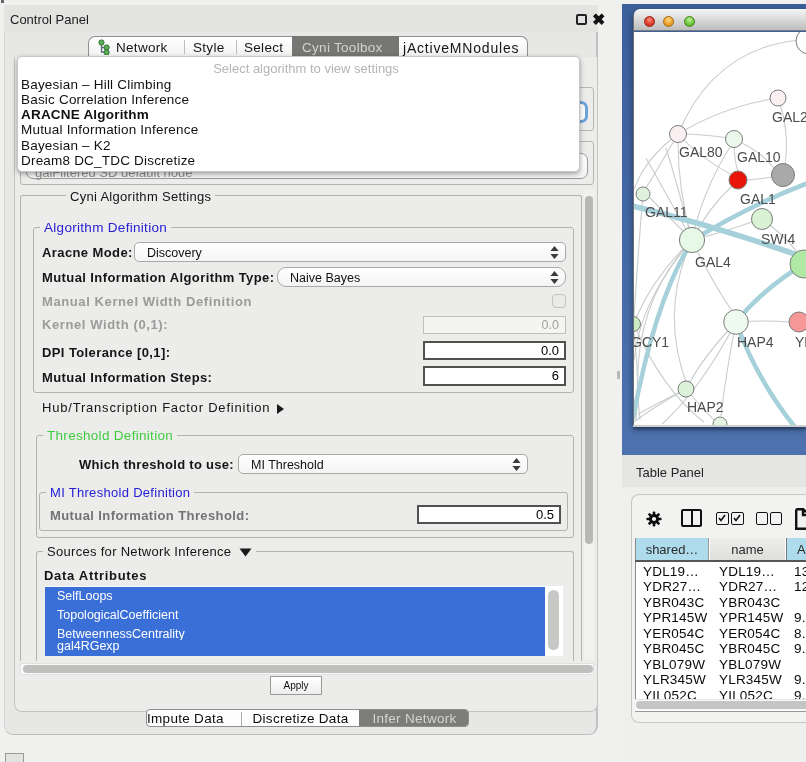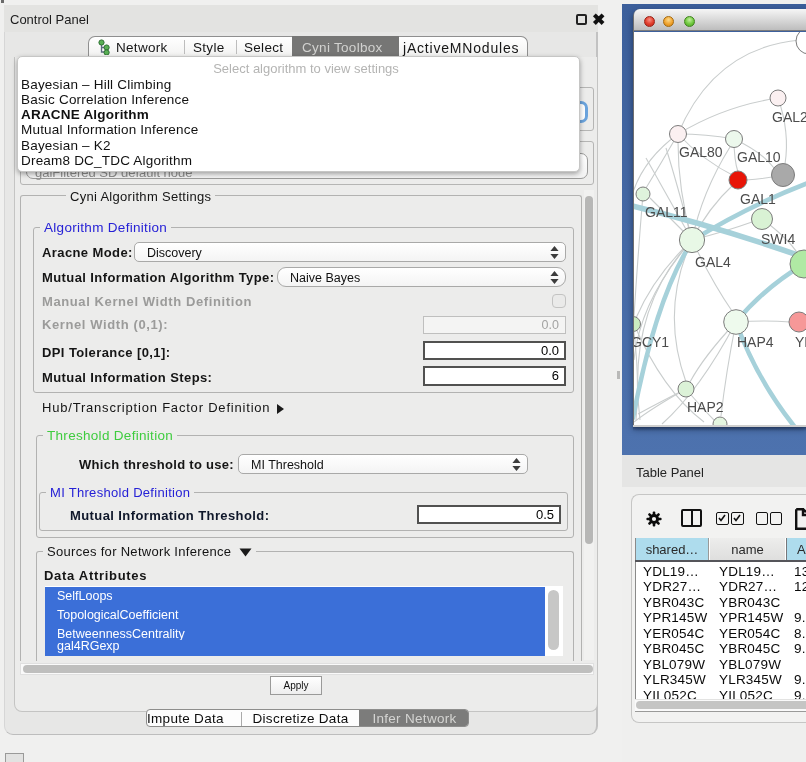--- a/index.html
+++ b/index.html
@@ -103,21 +103,21 @@
   <div class="abs" style="left:238px; top:454px; width:290px; height:20px; background:linear-gradient(#ffffff,#f4f4f4); border:1px solid #a9a9a8; border-radius:5px;">
     <span style="position:absolute; left:12px; top:3px; font-size:12.5px; color:#111;">MI Threshold</span>
     <svg style="position:absolute; right:6px; top:3px;" width="9" height="13">
         <path d="M4.5 0 L8.6 5 L0.4 5 Z M4.5 13 L8.6 8 L0.4 8 Z" fill="#3c3c3c"></path>
       </svg>
   </div>
 
   <div class="abs" style="left:39px; top:492px; width:529px; height:39px; border:1px solid #b2b2b1; border-radius:3px;"></div>
   <div class="abs" style="left:46px; top:485px; background:#ececeb; padding:0 4px; letter-spacing:0.3px; font-size:13px; color:#2621d6;">MI Threshold Definition</div>
 
-  <div class="abs bold" style="left:50px; top:508px; letter-spacing:0.4px; font-size:13px; color:#0f172a;margin-left:20px;">Mutual Information Threshold:</div>
+  <div class="abs bold" style="left:50px; top:508px; letter-spacing:0.4px; font-size:13px; color:#737373;">Mutual Information Threshold:</div>
   <div class="abs" style="left:417px; top:505px; width:144px; height:19px; background:#ffffff; border:2px solid #515150; text-align:right; font-size:13px; color:#000; line-height:15px; padding-right:5px;">0.5</div>
 
   <div class="abs" style="left:36px; top:551px; width:538px; height:110px; border:1px solid #b2b2b1; border-bottom:none; border-radius:3px 3px 0 0;"></div>
   <div class="abs" style="left:43px; top:544px; background:#ececeb; padding:0 4px; letter-spacing:0.3px; font-size:13px; color:#141414;">Sources for Network Inference&nbsp;&nbsp;<svg width="13" height="10" style="vertical-align:-1px;">
         <path d="M0.5 1.5 L12.5 1.5 L6.5 9.5 Z" fill="#1a1a1a"></path>
       </svg></div>
 
   <div class="abs bold" style="left:44px; top:568px; letter-spacing:0.7px; font-size:13px; color:#151515;">Data Attributes</div>
 
   <div class="abs" style="left:45px; top:586px; width:518px; height:70px; background:#ffffff; overflow:hidden;">
@@ -148,21 +148,21 @@
   <div class="abs" style="left:5px; top:753px; width:19px; height:12px; background:#e2e2e1; border:1.5px solid #9a9a99;"></div>
 
   <div class="abs" id="popup" style="left:17px; top:56px; width:563px; height:116px; background:#ffffff;
        border:1px solid #c6c6c5; border-radius:5px; box-shadow:0 2px 5px rgba(0,0,0,0.35);">
     <div class="abs" style="left:0; top:4px; width:576px; text-align:center; font-size:13px; color:#b4b4b3;">Select algorithm to view settings</div>
     <div class="abs" style="left:3px; top:20px; letter-spacing:0.2px; font-size:13.5px; color:#111;">Bayesian – Hill Climbing</div>
     <div class="abs" style="left:3px; top:35px; letter-spacing:0.2px; font-size:13.5px; color:#111;">Basic Correlation Inference</div>
     <div class="abs" style="left:3px; top:50px; letter-spacing:0.2px; font-size:13.5px; color:#111; font-weight:bold;">ARACNE Algorithm</div>
     <div class="abs" style="left:3px; top:65px; letter-spacing:0.2px; font-size:13.5px; color:#111;">Mutual Information Inference</div>
     <div class="abs" style="left:3px; top:81px; letter-spacing:0.2px; font-size:13.5px; color:#111;">Bayesian – K2</div>
-    <div class="abs" style="left:3px; top:96px; letter-spacing:0.2px; font-size:13.5px; color:#111;">Dream8 DC_TDC Algorithm</div>
+    <div class="abs" style="left:3px; top:96px; letter-spacing:0.2px; font-size:13.5px; color:#111;">Dream8 DC_TDC Discretize</div>
   </div>
 
   <div class="abs" style="left:622px; top:4px; width:184px; height:451px; background:linear-gradient(#3c5f9b,#4d72ae);"></div>
 
   <div class="abs" style="left:617px; top:371px; width:3px; height:8px; background:#b9b9b8;"></div>
 
   <div class="abs" id="macwin" style="left:633px; top:9px; width:173px; height:417px;
        border-left:1px solid #6f6f6f; box-shadow:0 3px 6px rgba(10,20,40,0.55); border-radius:7px 0 0 0;"></div>
   <div class="abs" style="left:634px; top:9px; width:172px; height:22px; background:linear-gradient(#f6f6f6,#bdbdbd); border-bottom:1px solid #7c7c7c; border-radius:6px 0 0 0;"></div>
   <div class="abs" style="left:644px; top:16px; width:11px; height:11px; border-radius:50%; background:radial-gradient(circle at 50% 32%, #f88e84 0%, #e03d2b 55%, #c3281d 100%); border:0.5px solid #992015;"></div>

